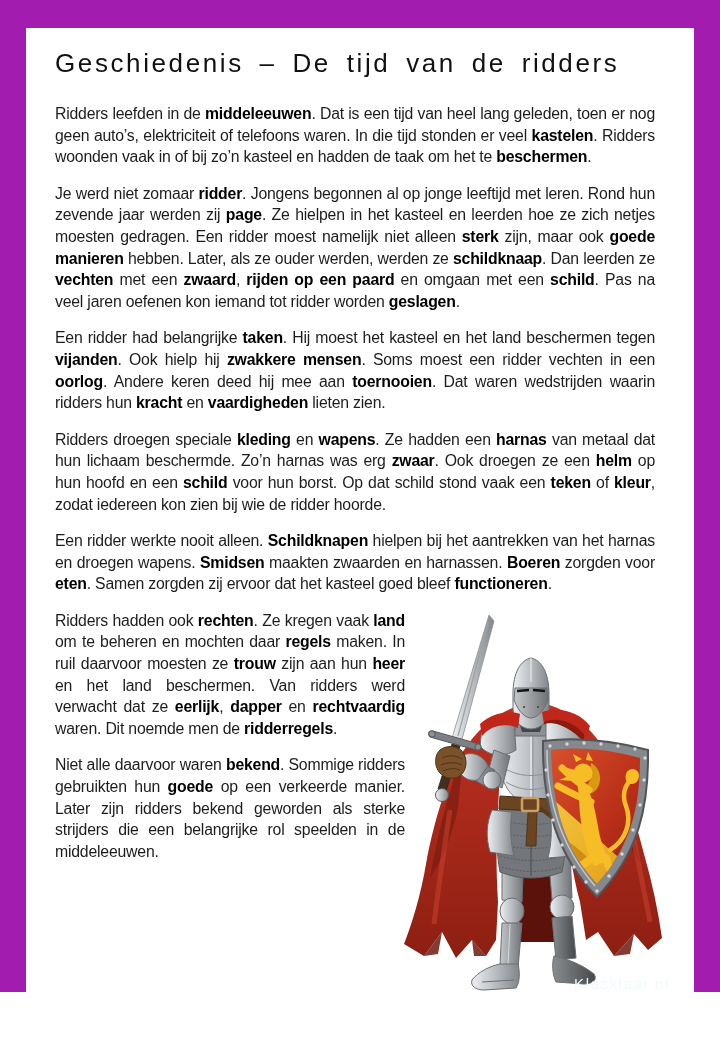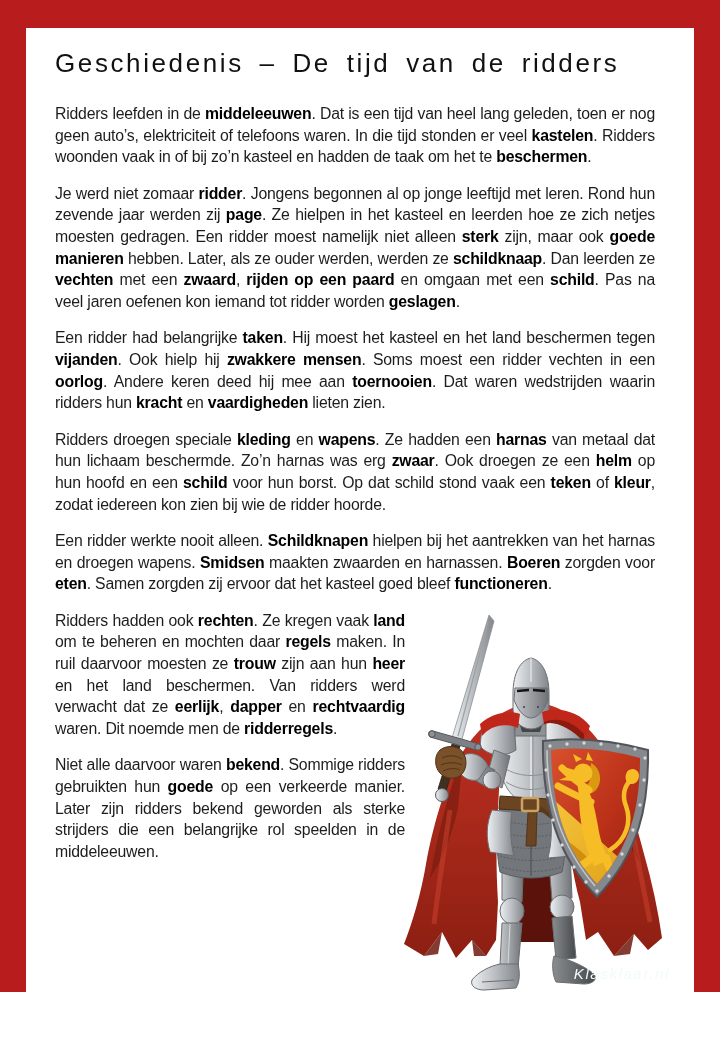--- a/index.html
+++ b/index.html
@@ -1,18 +1,18 @@
 <!DOCTYPE html>
 <html><head>
 <meta charset="utf-8">
 <style>
   html,body{margin:0;padding:0;}
   body{width:720px;height:1040px;font-family:"Liberation Sans","DejaVu Sans",sans-serif;}
 
-  .frame{position:relative;width:720px;height:992px;background:#b91c1c;overflow:hidden;}
+  .frame{position:relative;width:720px;height:992px;background:#a21caf;overflow:hidden;}
 
   .page{
     position:absolute;left:26px;top:28px;width:668px;height:985px;
     background:#ffffff;box-sizing:border-box;
     padding:20px 27px 0 29px;overflow:hidden;
   }
 
   .doc-title{
     margin:0 0 24px 0;
     font-size:26px;font-weight:500;letter-spacing:2.6px;word-spacing:6px;
@@ -27,22 +27,22 @@
   .para .b{font-weight:700;color:#000;}
 
   .knight-spacer{float:right;width:262px;height:392px;}
 
   .knight-art{
     position:absolute;left:364px;top:582px;width:300px;height:400px;
   }
 
   .brand{
     position:absolute;left:0;top:965px;width:670px;height:27px;
-    display:flex;align-items:flex-start;justify-content:flex-end;
-    color:#f1fafc;font-size:15px;letter-spacing:1.6px;font-style:italic;
+    display:flex;align-items:flex-end;justify-content:flex-end;
+    color:#f1fafc;font-size:15px;letter-spacing:1.6px;
   }
 </style>
 </head>
 <body>
 
 <div class="frame">
   <div class="page">
 
     <h1 class="doc-title">Geschiedenis – De tijd van de ridders</h1>
 

